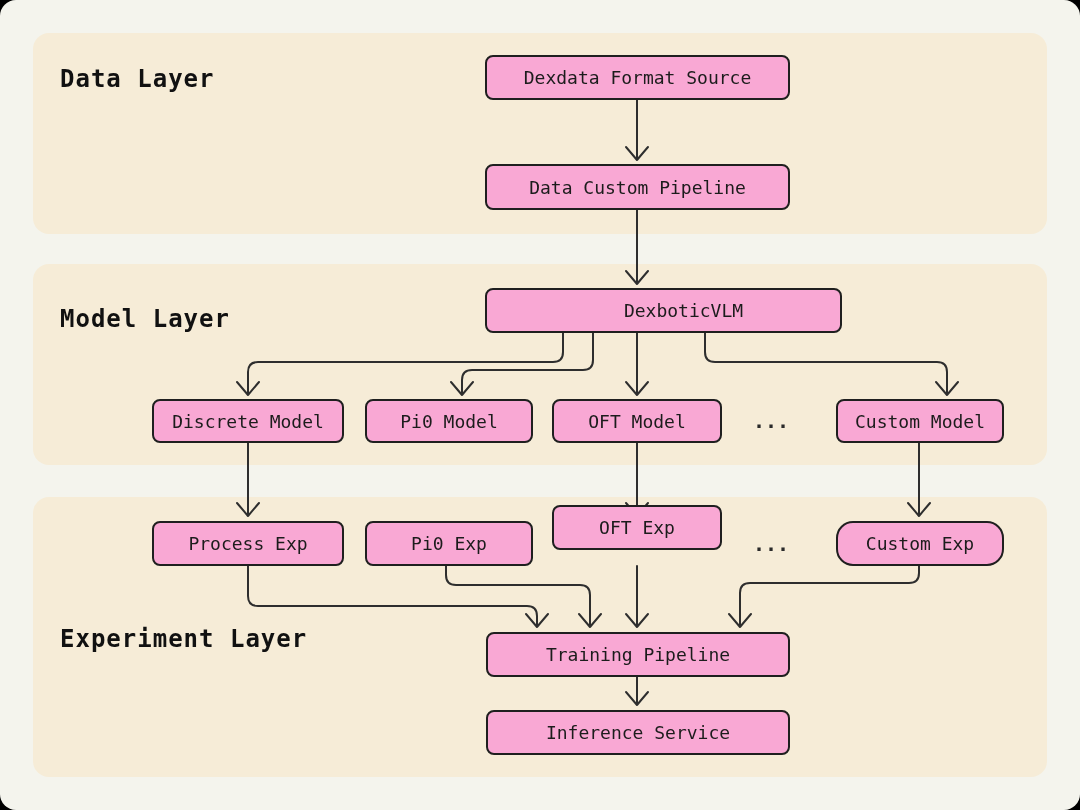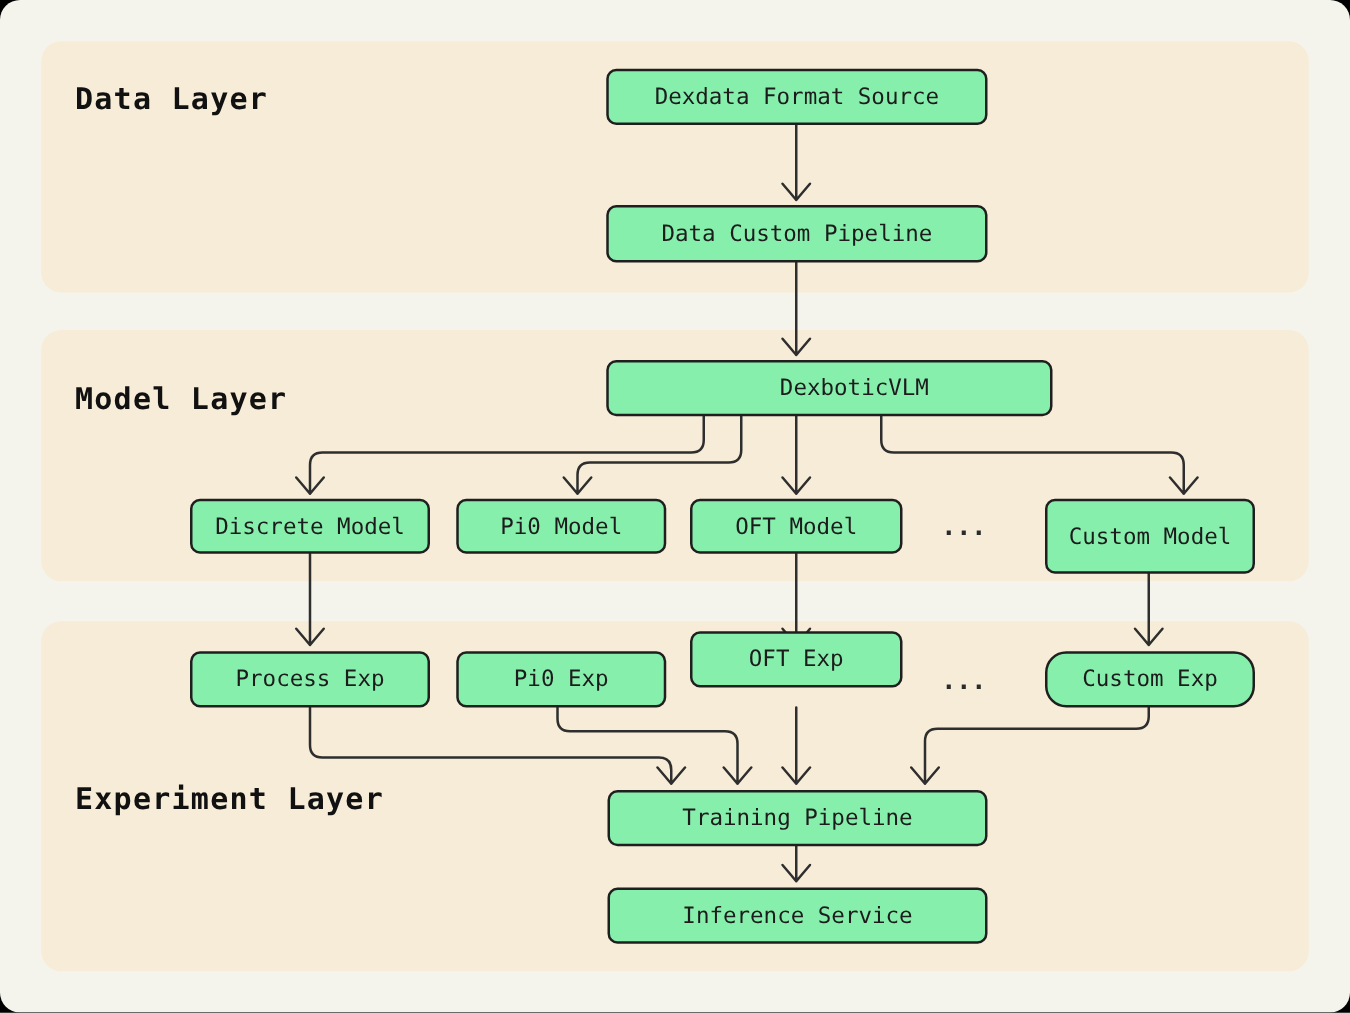--- a/index.html
+++ b/index.html
@@ -28,21 +28,21 @@
     left: 60px;
     font-size: 24px;
     font-weight: bold;
     color: #111111;
     letter-spacing: 1px;
     white-space: nowrap;
   }
   .node {
     position: absolute;
     box-sizing: border-box;
-    background: #86efac;
+    background: #f9a8d4;
     border: 2px solid #1f1f1f;
     border-radius: 8px;
     display: flex;
     align-items: center;
     justify-content: center;
     font-size: 18px;
     color: #1c1c1c;
     white-space: nowrap;
     z-index: 2;
   }
@@ -102,21 +102,21 @@
   </svg>
 
   <div class="node" style="left:485px;top:55px;width:305px;height:45px;">Dexdata Format Source</div>
   <div class="node" style="left:485px;top:164px;width:305px;height:46px;">Data Custom Pipeline</div>
 
   <div class="node" style="left:485px;top:288px;width:357px;height:45px;padding-left:40px;">DexboticVLM</div>
   <div class="node" style="left:152px;top:399px;width:192px;height:44px;">Discrete Model</div>
   <div class="node" style="left:365px;top:399px;width:168px;height:44px;">Pi0 Model</div>
   <div class="node" style="left:552px;top:399px;width:170px;height:44px;">OFT Model</div>
   <span class="ellipsis" style="left:744px;top:399px;width:54px;height:44px;">...</span>
-  <div class="node" style="left:836px;top:399px;width:168px;height:60px;">Custom Model</div>
+  <div class="node" style="left:836px;top:399px;width:168px;height:44px;">Custom Model</div>
 
   <div class="node" style="left:152px;top:521px;width:192px;height:45px;">Process Exp</div>
   <div class="node" style="left:365px;top:521px;width:168px;height:45px;">Pi0 Exp</div>
   <div class="node" style="left:552px;top:505px;width:170px;height:45px;">OFT Exp</div>
   <span class="ellipsis" style="left:744px;top:521px;width:54px;height:45px;">...</span>
   <div class="node" style="left:836px;top:521px;width:168px;height:45px;border-radius:17px;">Custom Exp</div>
 
   <div class="node" style="left:486px;top:632px;width:304px;height:45px;">Training Pipeline</div>
   <div class="node" style="left:486px;top:710px;width:304px;height:45px;">Inference Service</div>
 

